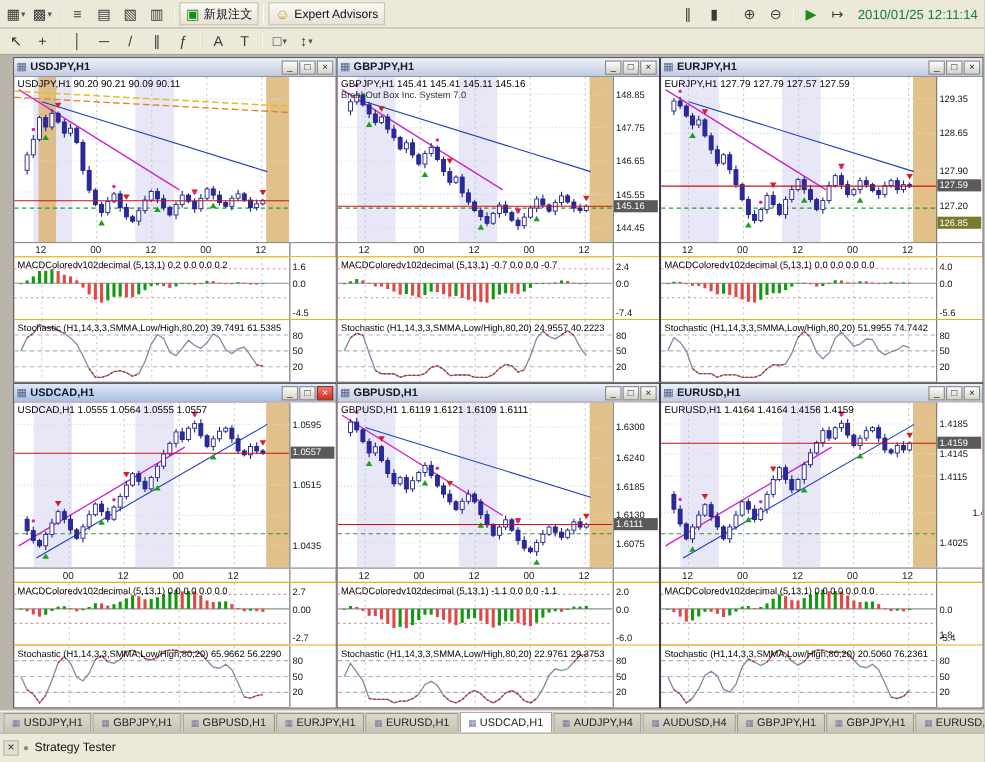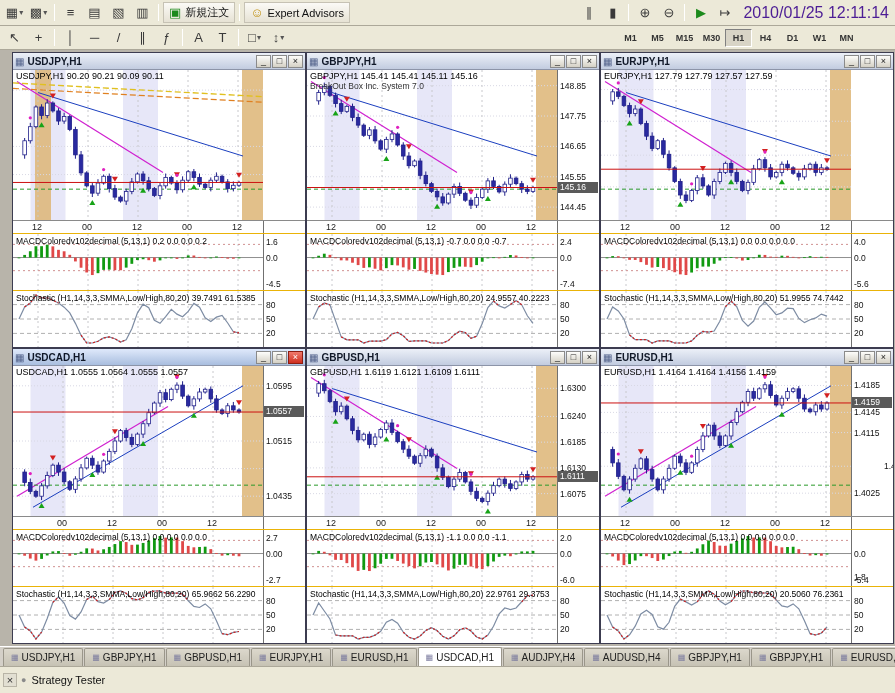--- a/index.html
+++ b/index.html
@@ -11,21 +11,21 @@
 #toolbar2{top:26px;height:24px}
 .tbtn{height:21px;min-width:23px;display:flex;align-items:center;justify-content:center;font-size:13px;color:#3a3a3a;border:1px solid #ece9d8;background:transparent;cursor:default}
 .tbtn .g{font-size:13px;line-height:1}
 .tbtn .g.green{color:#1c8a1c}
 .tbtn .g.smile{color:#c09010}
 .tbtn .dd{font-size:8px;margin-left:1px;color:#555}
 .tbtn .lbl{font-size:11px;margin-left:4px;color:#111;white-space:nowrap}
 .tbtn.wide{padding:0 5px;border:1px solid #c6c2b4;background:linear-gradient(#fbfaf6,#e6e2d4)}
 .sep{width:1px;height:17px;background:#aca899;border-right:1px solid #fff;margin:0 3px}
 .flex-spacer{flex:1}
-.time{font-size:16px;color:#4c1d95;margin:0 3px 0 6px;white-space:nowrap}
+.time{font-size:12px;color:#15803d;margin:0 3px 0 6px;white-space:nowrap}
 #timeframes{display:flex;margin-right:32px}
 .tfbtn{width:27px;height:18px;font-size:9px;font-weight:bold;color:#333;display:flex;align-items:center;justify-content:center;border:1px solid #ece9d8}
 .tfbtn.active{background:#d8d4c6;border:1px solid #808080;border-bottom-color:#fff;border-right-color:#fff}
 
 #workspace{position:absolute;top:50px;left:0;width:895px;height:596px;background:#b8b4aa;overflow:hidden}
 .cwin{position:absolute;width:294px;height:296px;border:1px solid #3c3c50;background:#fff}
 .titlebar{height:17px;background:linear-gradient(#ecf0f8,#c2cce0);display:flex;align-items:center;padding:0 2px;border-bottom:1px solid #8c94a8}
 .cwin.active .titlebar{background:linear-gradient(#dfe9fb,#a9bedf)}
 .wicon{font-size:10px;color:#51618a;margin-right:3px}
 .wtitle{font-size:10px;font-weight:bold;color:#101828;flex:1;white-space:nowrap;overflow:hidden}
@@ -153,31 +153,20 @@
     <div class="sep"></div>
     <div class="tbtn">
         <span class="g">□</span>
         <span class="dd">▾</span>
       </div>
     <div class="tbtn">
         <span class="g">↕</span>
         <span class="dd">▾</span>
       </div>
     <div class="flex-spacer"></div>
-    <div id="timeframes">
-        <div class="tfbtn">M1</div>
-        <div class="tfbtn">M5</div>
-        <div class="tfbtn">M15</div>
-        <div class="tfbtn">M30</div>
-        <div class="tfbtn active">H1</div>
-        <div class="tfbtn">H4</div>
-        <div class="tfbtn">D1</div>
-        <div class="tfbtn">W1</div>
-        <div class="tfbtn">MN</div>
-      </div>
   </div>
 
   <div id="workspace">
       <div class="cwin" style="left: 12px; top: 2px;">
     <div class="titlebar">
       <span class="wicon">▦</span>
       <span class="wtitle">USDJPY,H1</span>
       <span class="wbtns">
         <span class="wbtn">_</span>
         <span class="wbtn">□</span>
@@ -724,20 +713,28 @@
               <rect x="212.91794871794872" y="94.22950819672111" width="3.6" height="8.144262295082243" fill="#2a2aa0" stroke="#20208a" stroke-width="0.8"></rect>
               <line x1="220.35897435897436" y1="93.98518032786826" x2="220.35897435897436" y2="105.13377049180366" stroke="#20208a" stroke-width="1"></line>
               <rect x="218.55897435897435" y="97.84918032786857" width="3.6" height="4.524590163934789" fill="#ffffff" stroke="#20208a" stroke-width="0.8"></rect>
               <line x1="226.00000000000003" y1="96.19318032786825" x2="226.00000000000003" y2="100.86255737704924" stroke="#20208a" stroke-width="1"></line>
               <rect x="224.20000000000002" y="97.84918032786857" width="3.6" height="1.5" fill="#2a2aa0" stroke="#20208a" stroke-width="0.8"></rect>
               <path d="M223.00000000000003 88.19318032786825 L229.00000000000003 88.19318032786825 L226.00000000000003 93.19318032786825 Z" fill="#d32020"></path>
               <line x1="0" y1="99.20655737704894" x2="250" y2="99.20655737704894" stroke="#cc1111" stroke-width="1"></line>
             </svg>
         <div class="info1">EURJPY,H1 127.79 127.79 127.57 127.59</div>
         <div class="info2"></div>
+        <div class="axis main-axis">
+              <span class="tick" style="top: 14.5738px;">129.35</span>
+              <span class="tick" style="top: 46.2459px;">128.65</span>
+              <span class="tick" style="top: 80.1803px;">127.90</span>
+              <span class="tick" style="top: 111.852px;">127.20</span>
+              <span class="badge" style="top: 93.2066px; background: rgb(90, 90, 90);">127.59</span>
+              <span class="badge" style="top: 126.689px; background: rgb(122, 122, 46);">126.85</span>
+            </div>
       </div>
       <div class="xaxis">
             <div class="xaxis-corner"></div>
             <span style="left: 19px;">12</span>
             <span style="left: 69px;">00</span>
             <span style="left: 119px;">12</span>
             <span style="left: 169px;">00</span>
             <span style="left: 219px;">12</span>
           </div>
       <div class="pane macd-pane">

